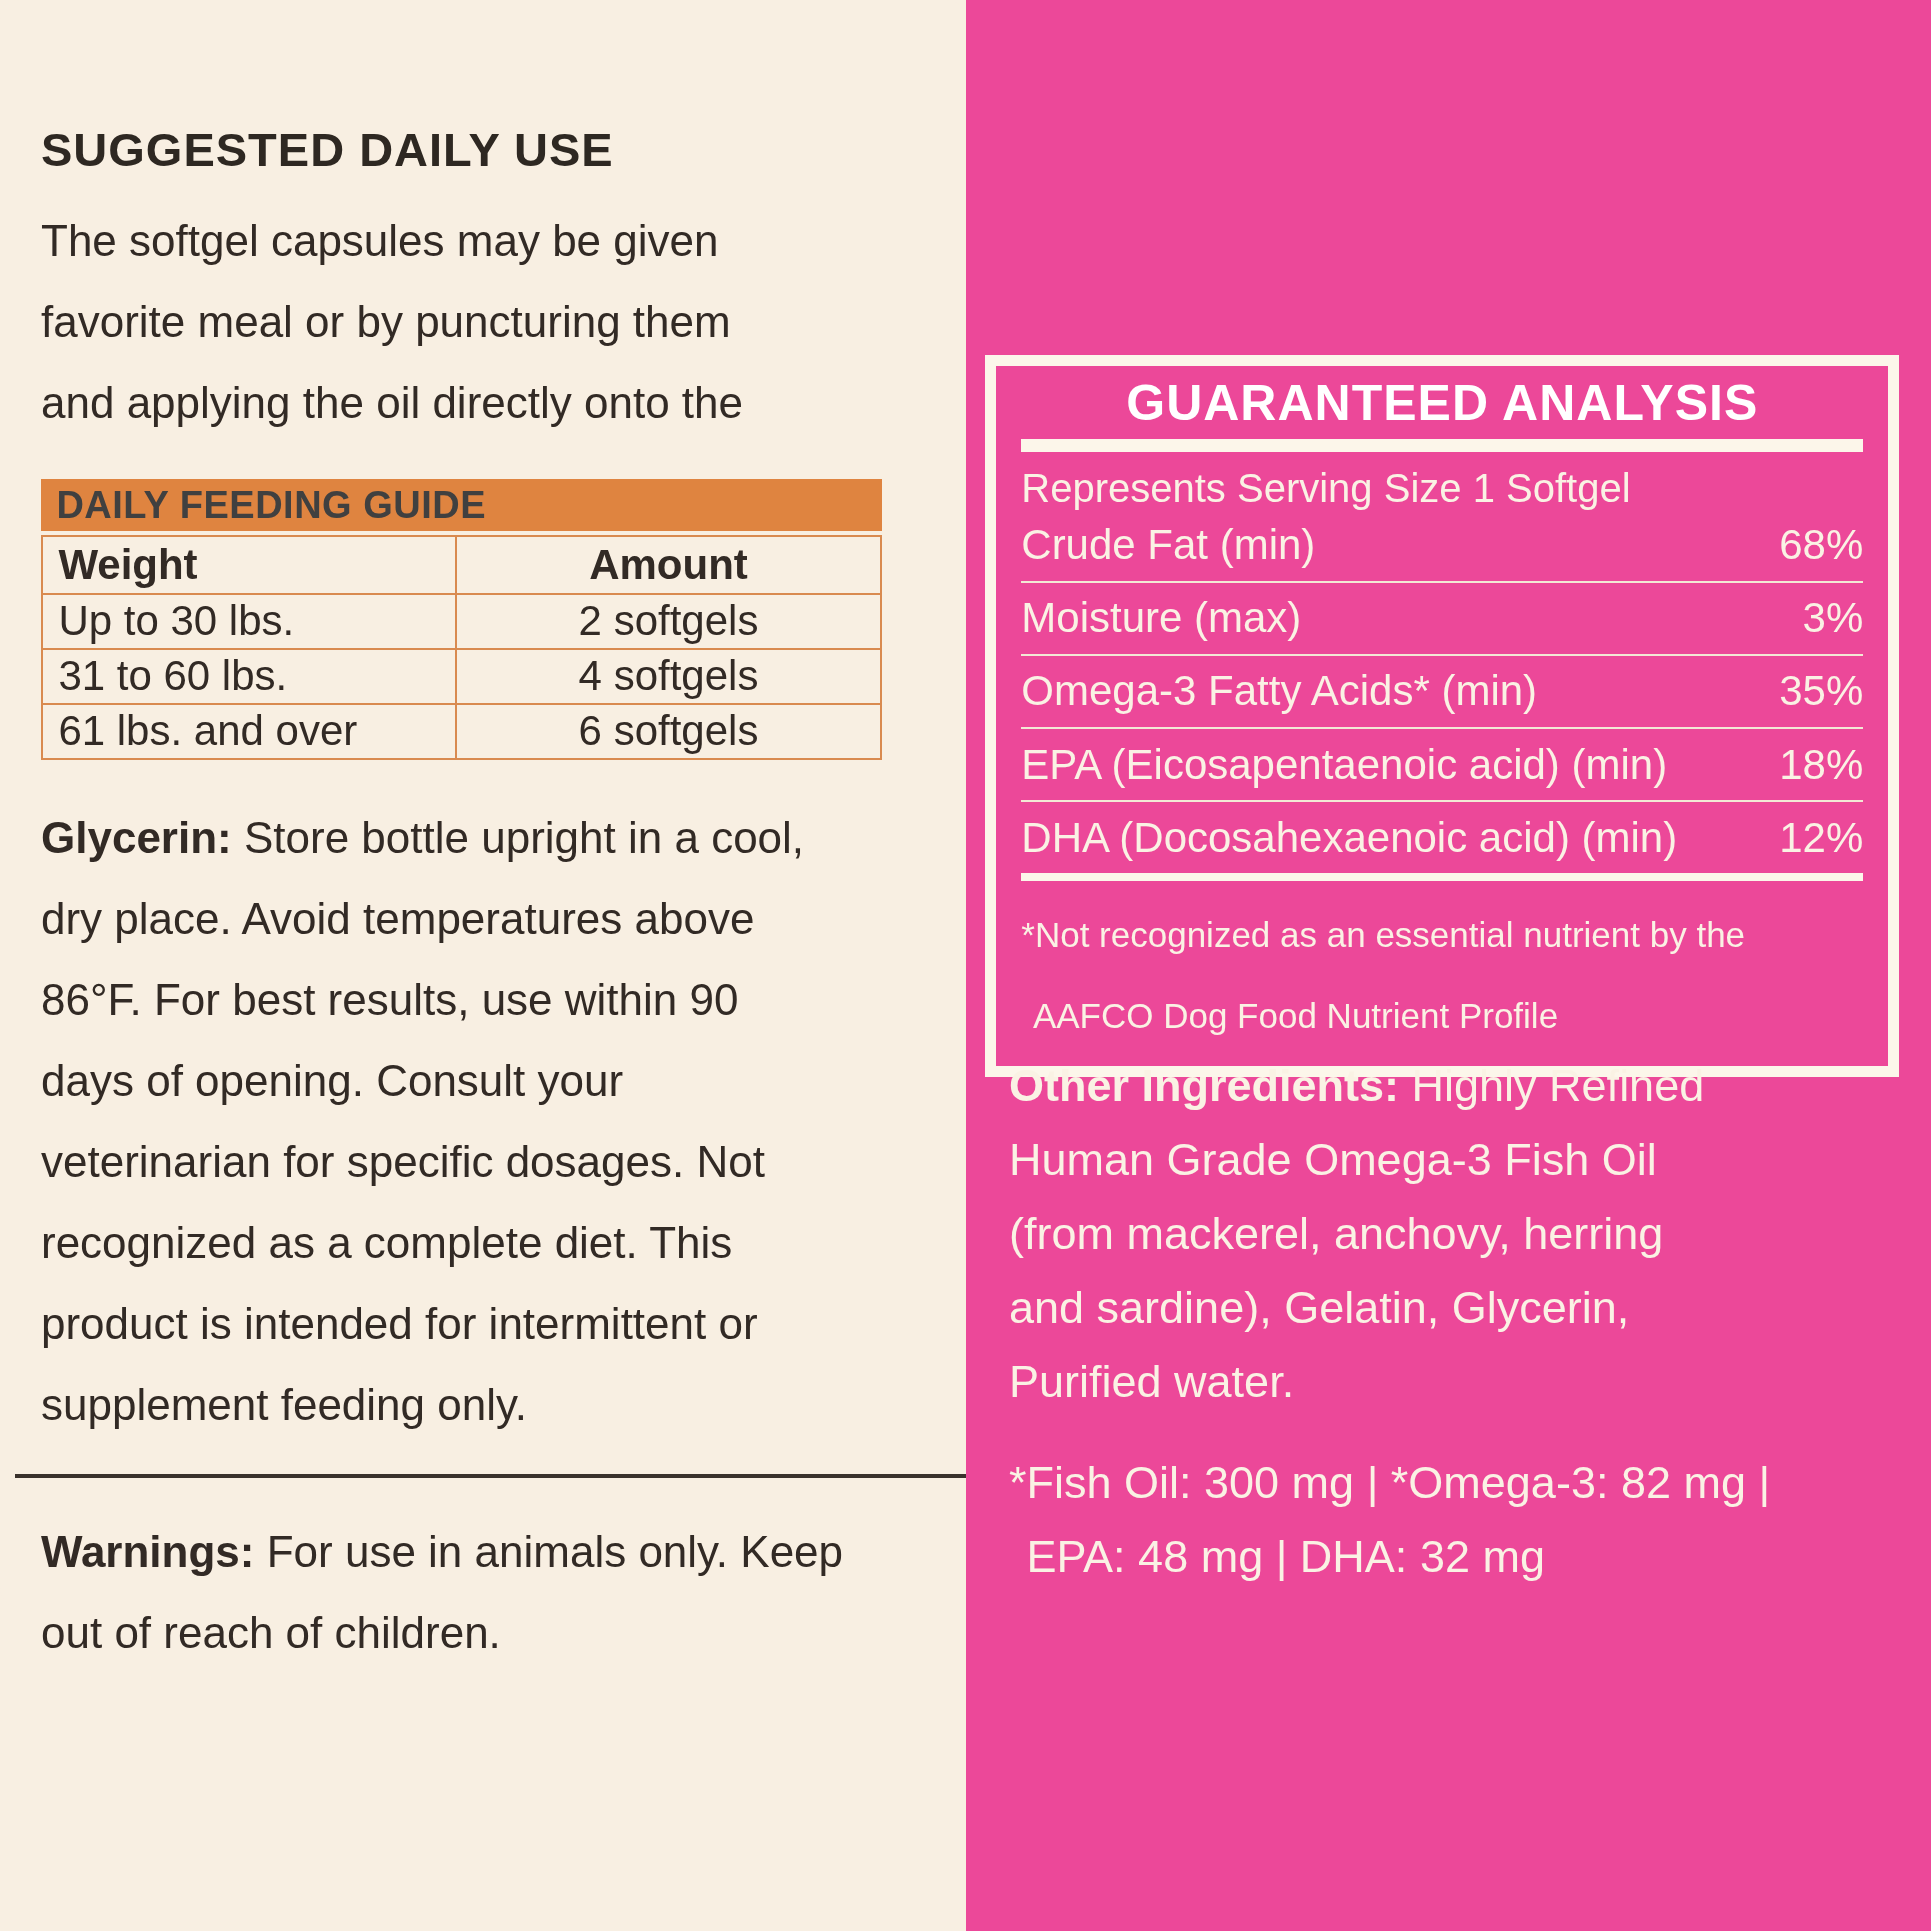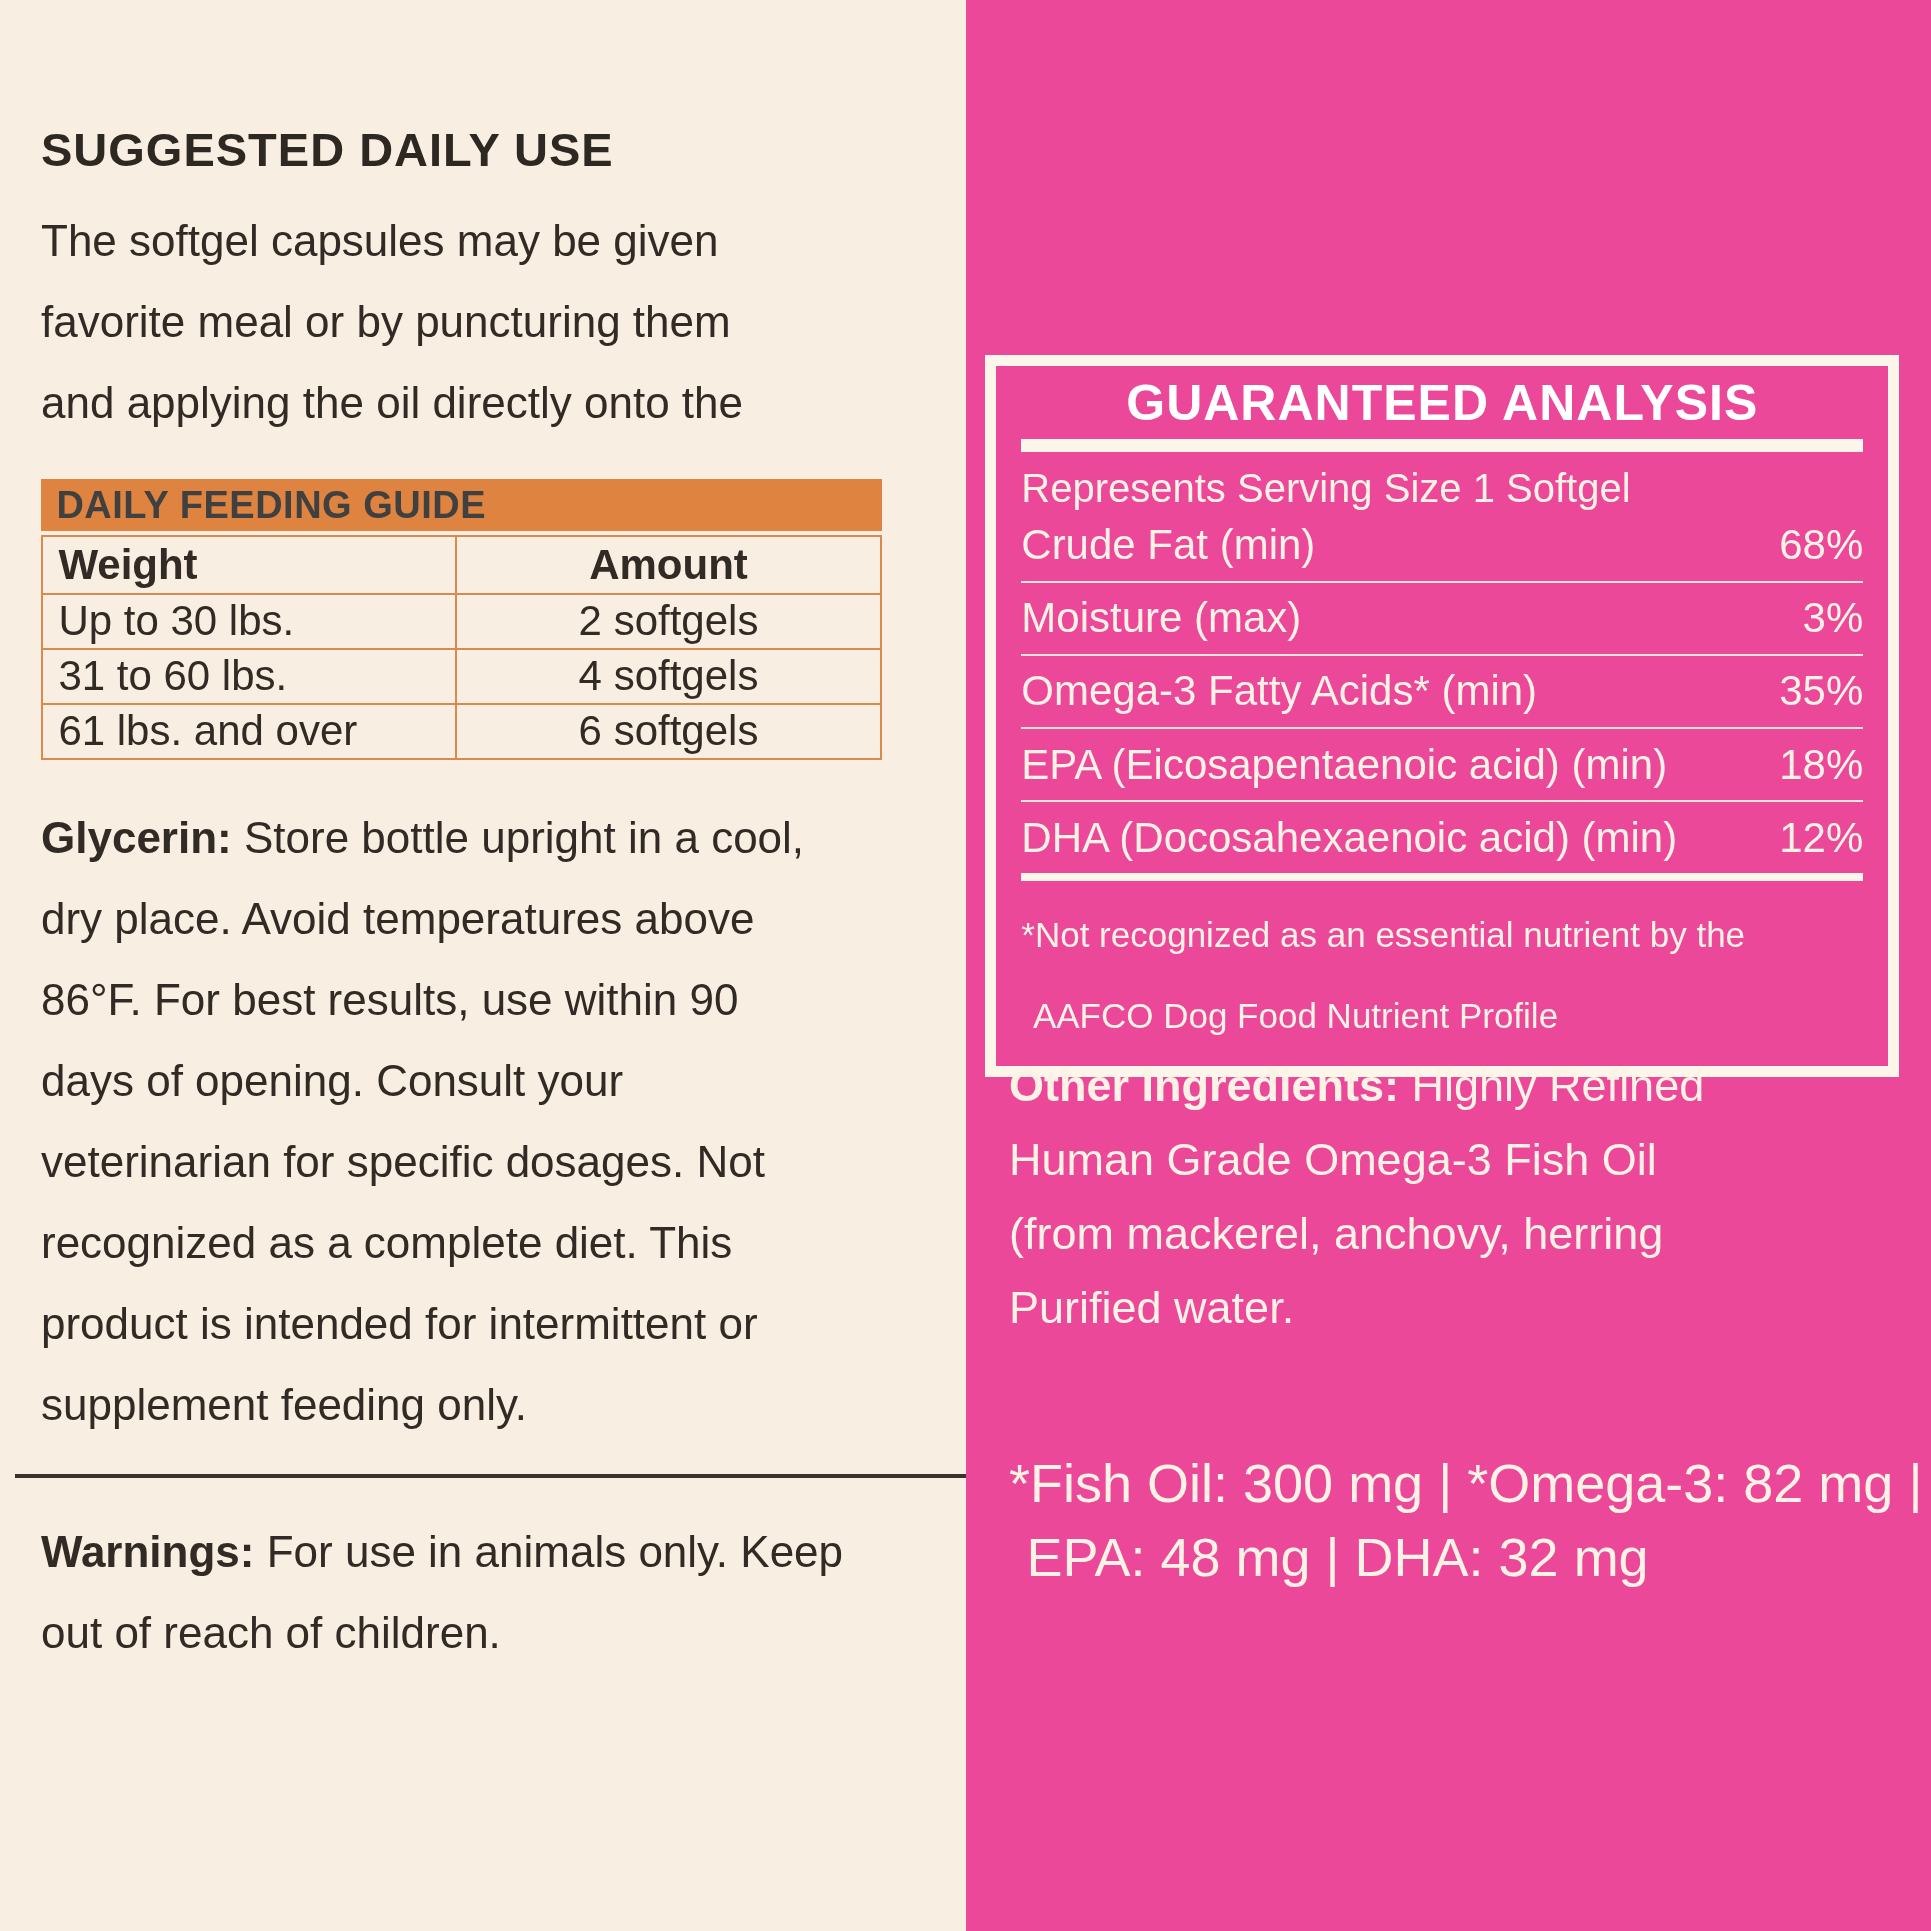--- a/index.html
+++ b/index.html
@@ -71,21 +71,21 @@
   }
   .ga-row + .ga-row{border-top:2.9px solid #F3E8D6;}
   .ga-row .ga-label{white-space:nowrap;}
   .ga-row .ga-value{white-space:nowrap;}
   .ga-thick{height:7.7px;background:#FCF6EA;}
   .ga-foot{margin-top:13.5px;font-size:35px;line-height:48px;}
   .ga-foot .l2{padding-left:11.6px;}
 
   .oi{position:absolute;left:43px;top:1049px;font-size:45px;}
   .oi .pline{line-height:74px;}
-  .dosage{position:absolute;left:43px;top:1446px;font-size:54px;}
+  .dosage{position:absolute;left:43px;top:1446px;font-size:45px;}
   .dosage .pline{line-height:74px;}
   .dosage .l2{padding-left:17.4px;}
 </style>
 </head>
 <body>
 
 <div class="canvas">
 
   <div class="col-left">
 
@@ -181,20 +181,21 @@
         <div class="pline l2">AAFCO Dog Food Nutrient Profile</div>
       </div>
     </div>
 
     <div class="oi">
       <div class="pline">
         <span class="lead">Other Ingredients:</span><span> Highly Refined</span>
       </div>
       <div class="pline">Human Grade Omega-3 Fish Oil</div>
       <div class="pline">(from mackerel, anchovy, herring</div>
+      <div class="pline">and sardine), Gelatin, Glycerin,</div>
       <div class="pline">Purified water.</div>
     </div>
 
     <div class="dosage">
       <div class="pline l1">*Fish Oil: 300 mg | *Omega-3: 82 mg |</div>
       <div class="pline l2">EPA: 48 mg | DHA: 32 mg</div>
     </div>
 
   </div>
 </div>

